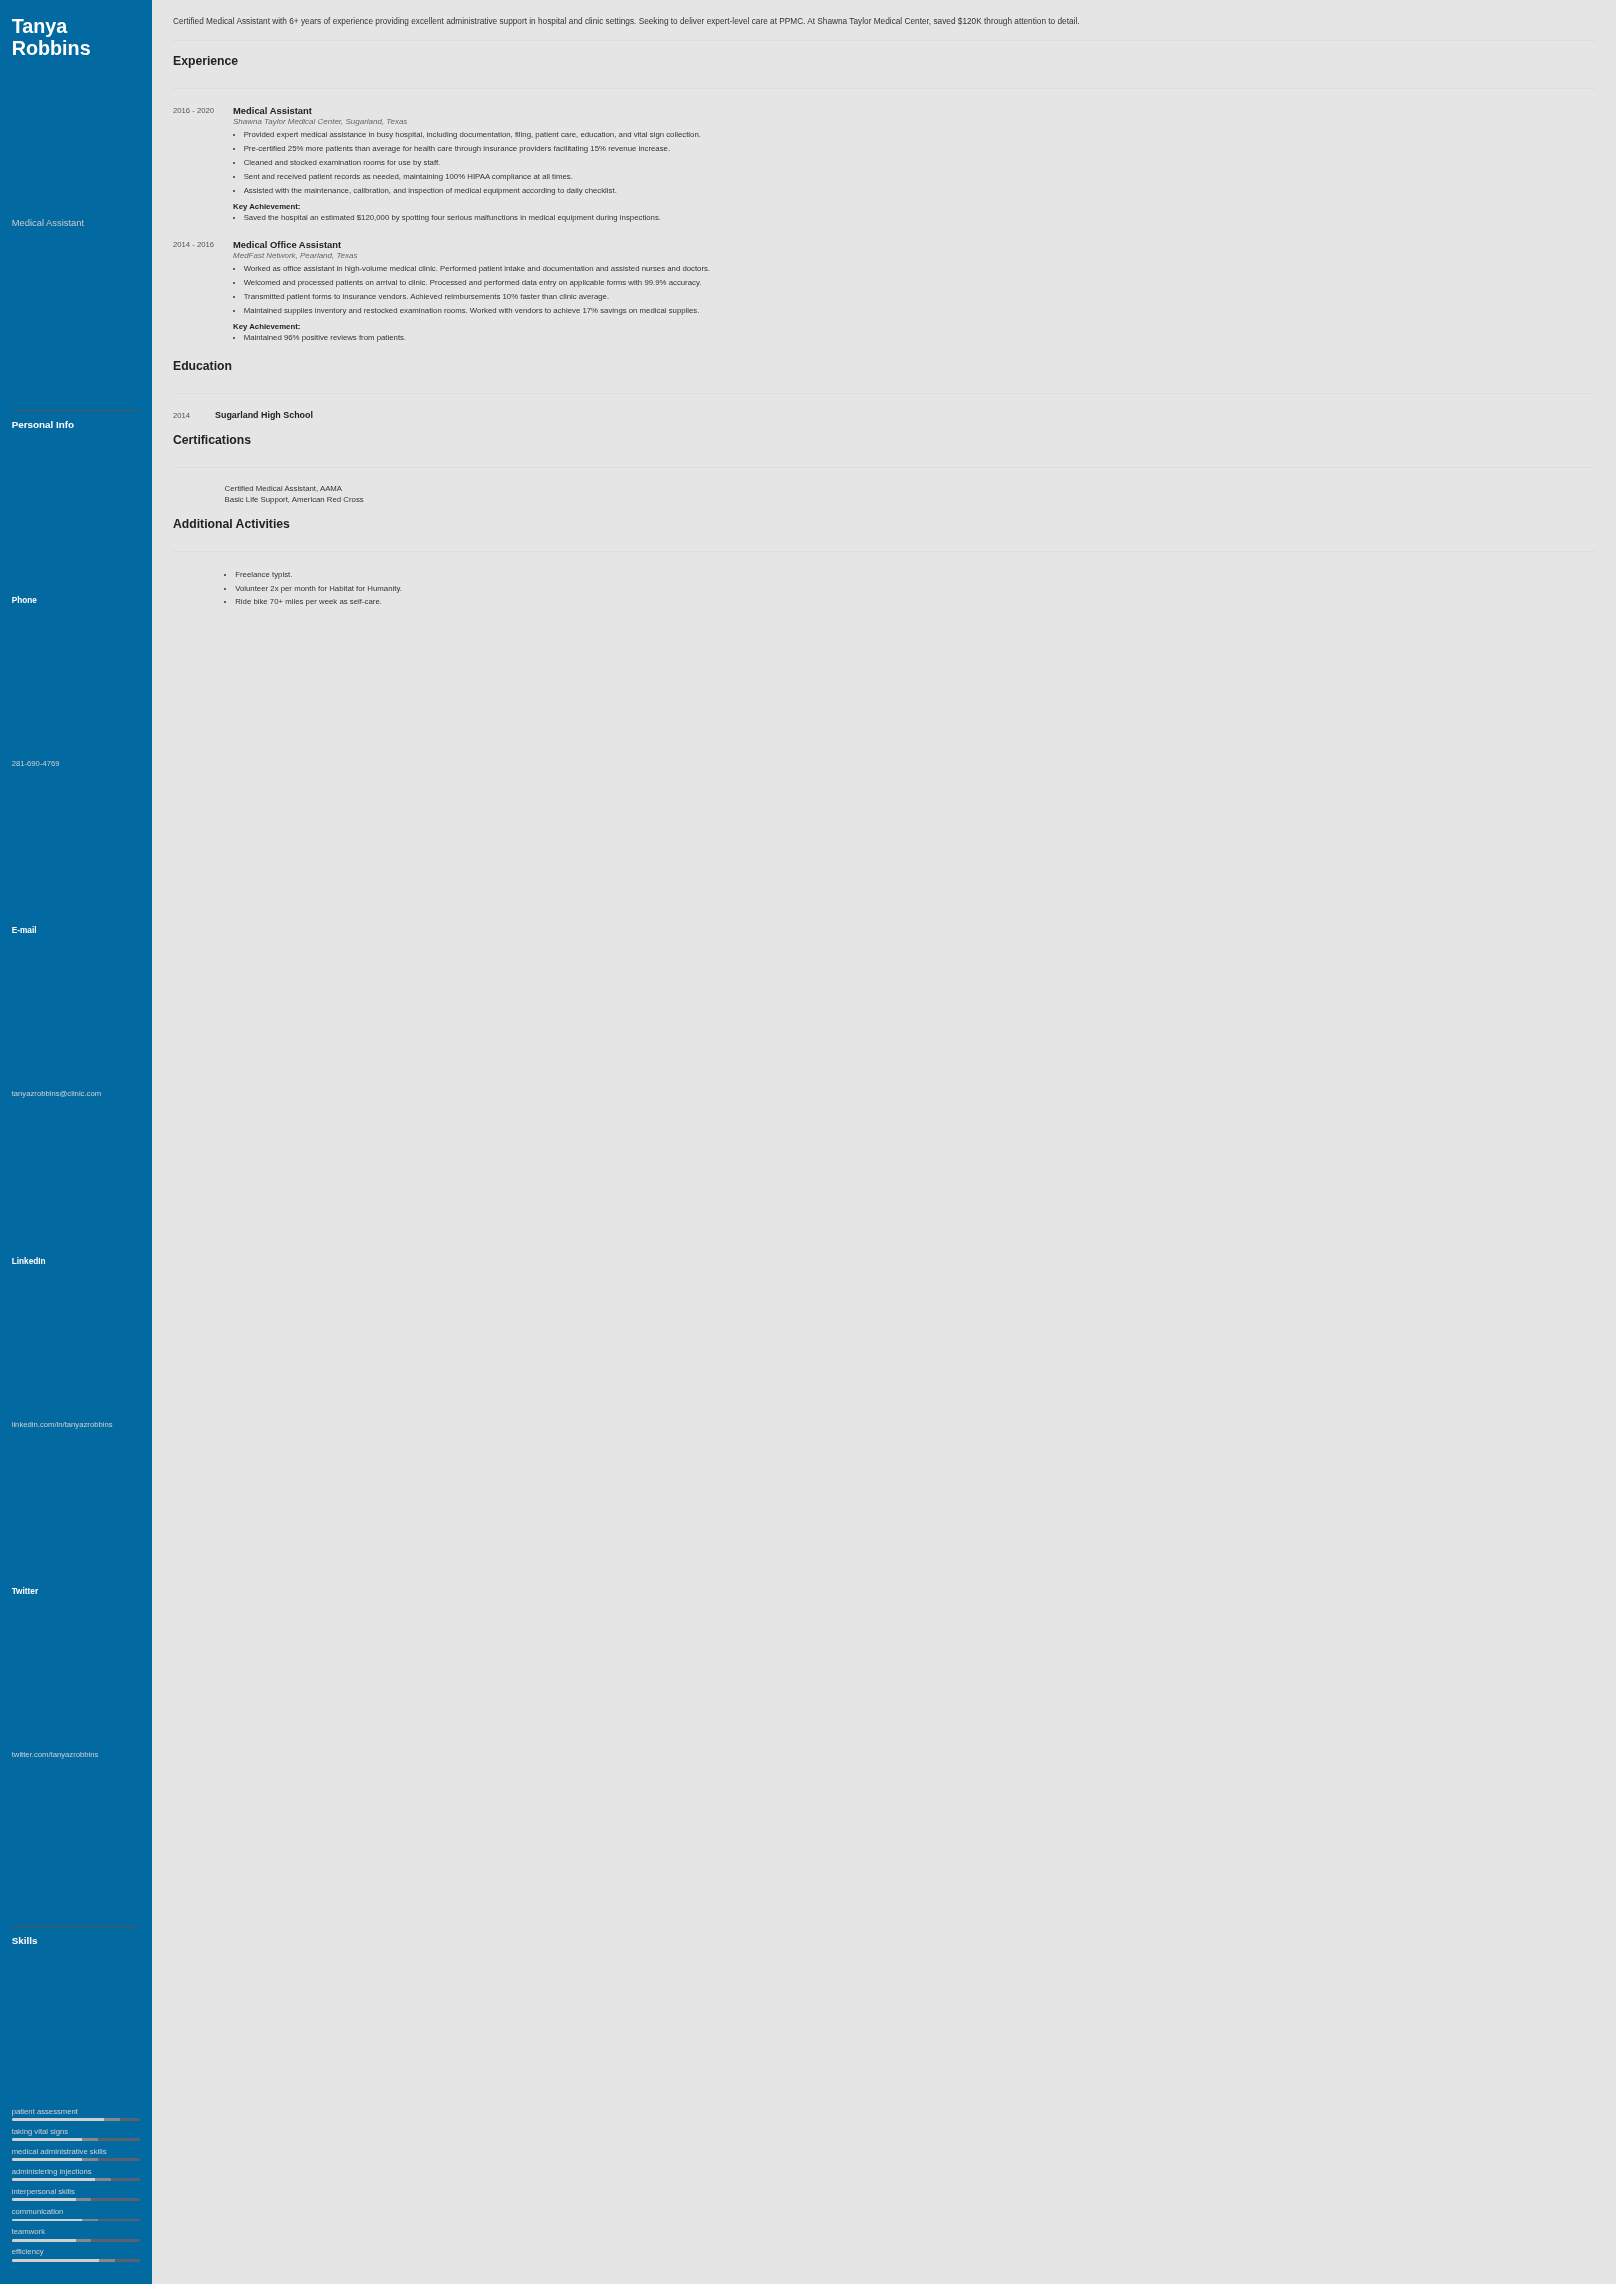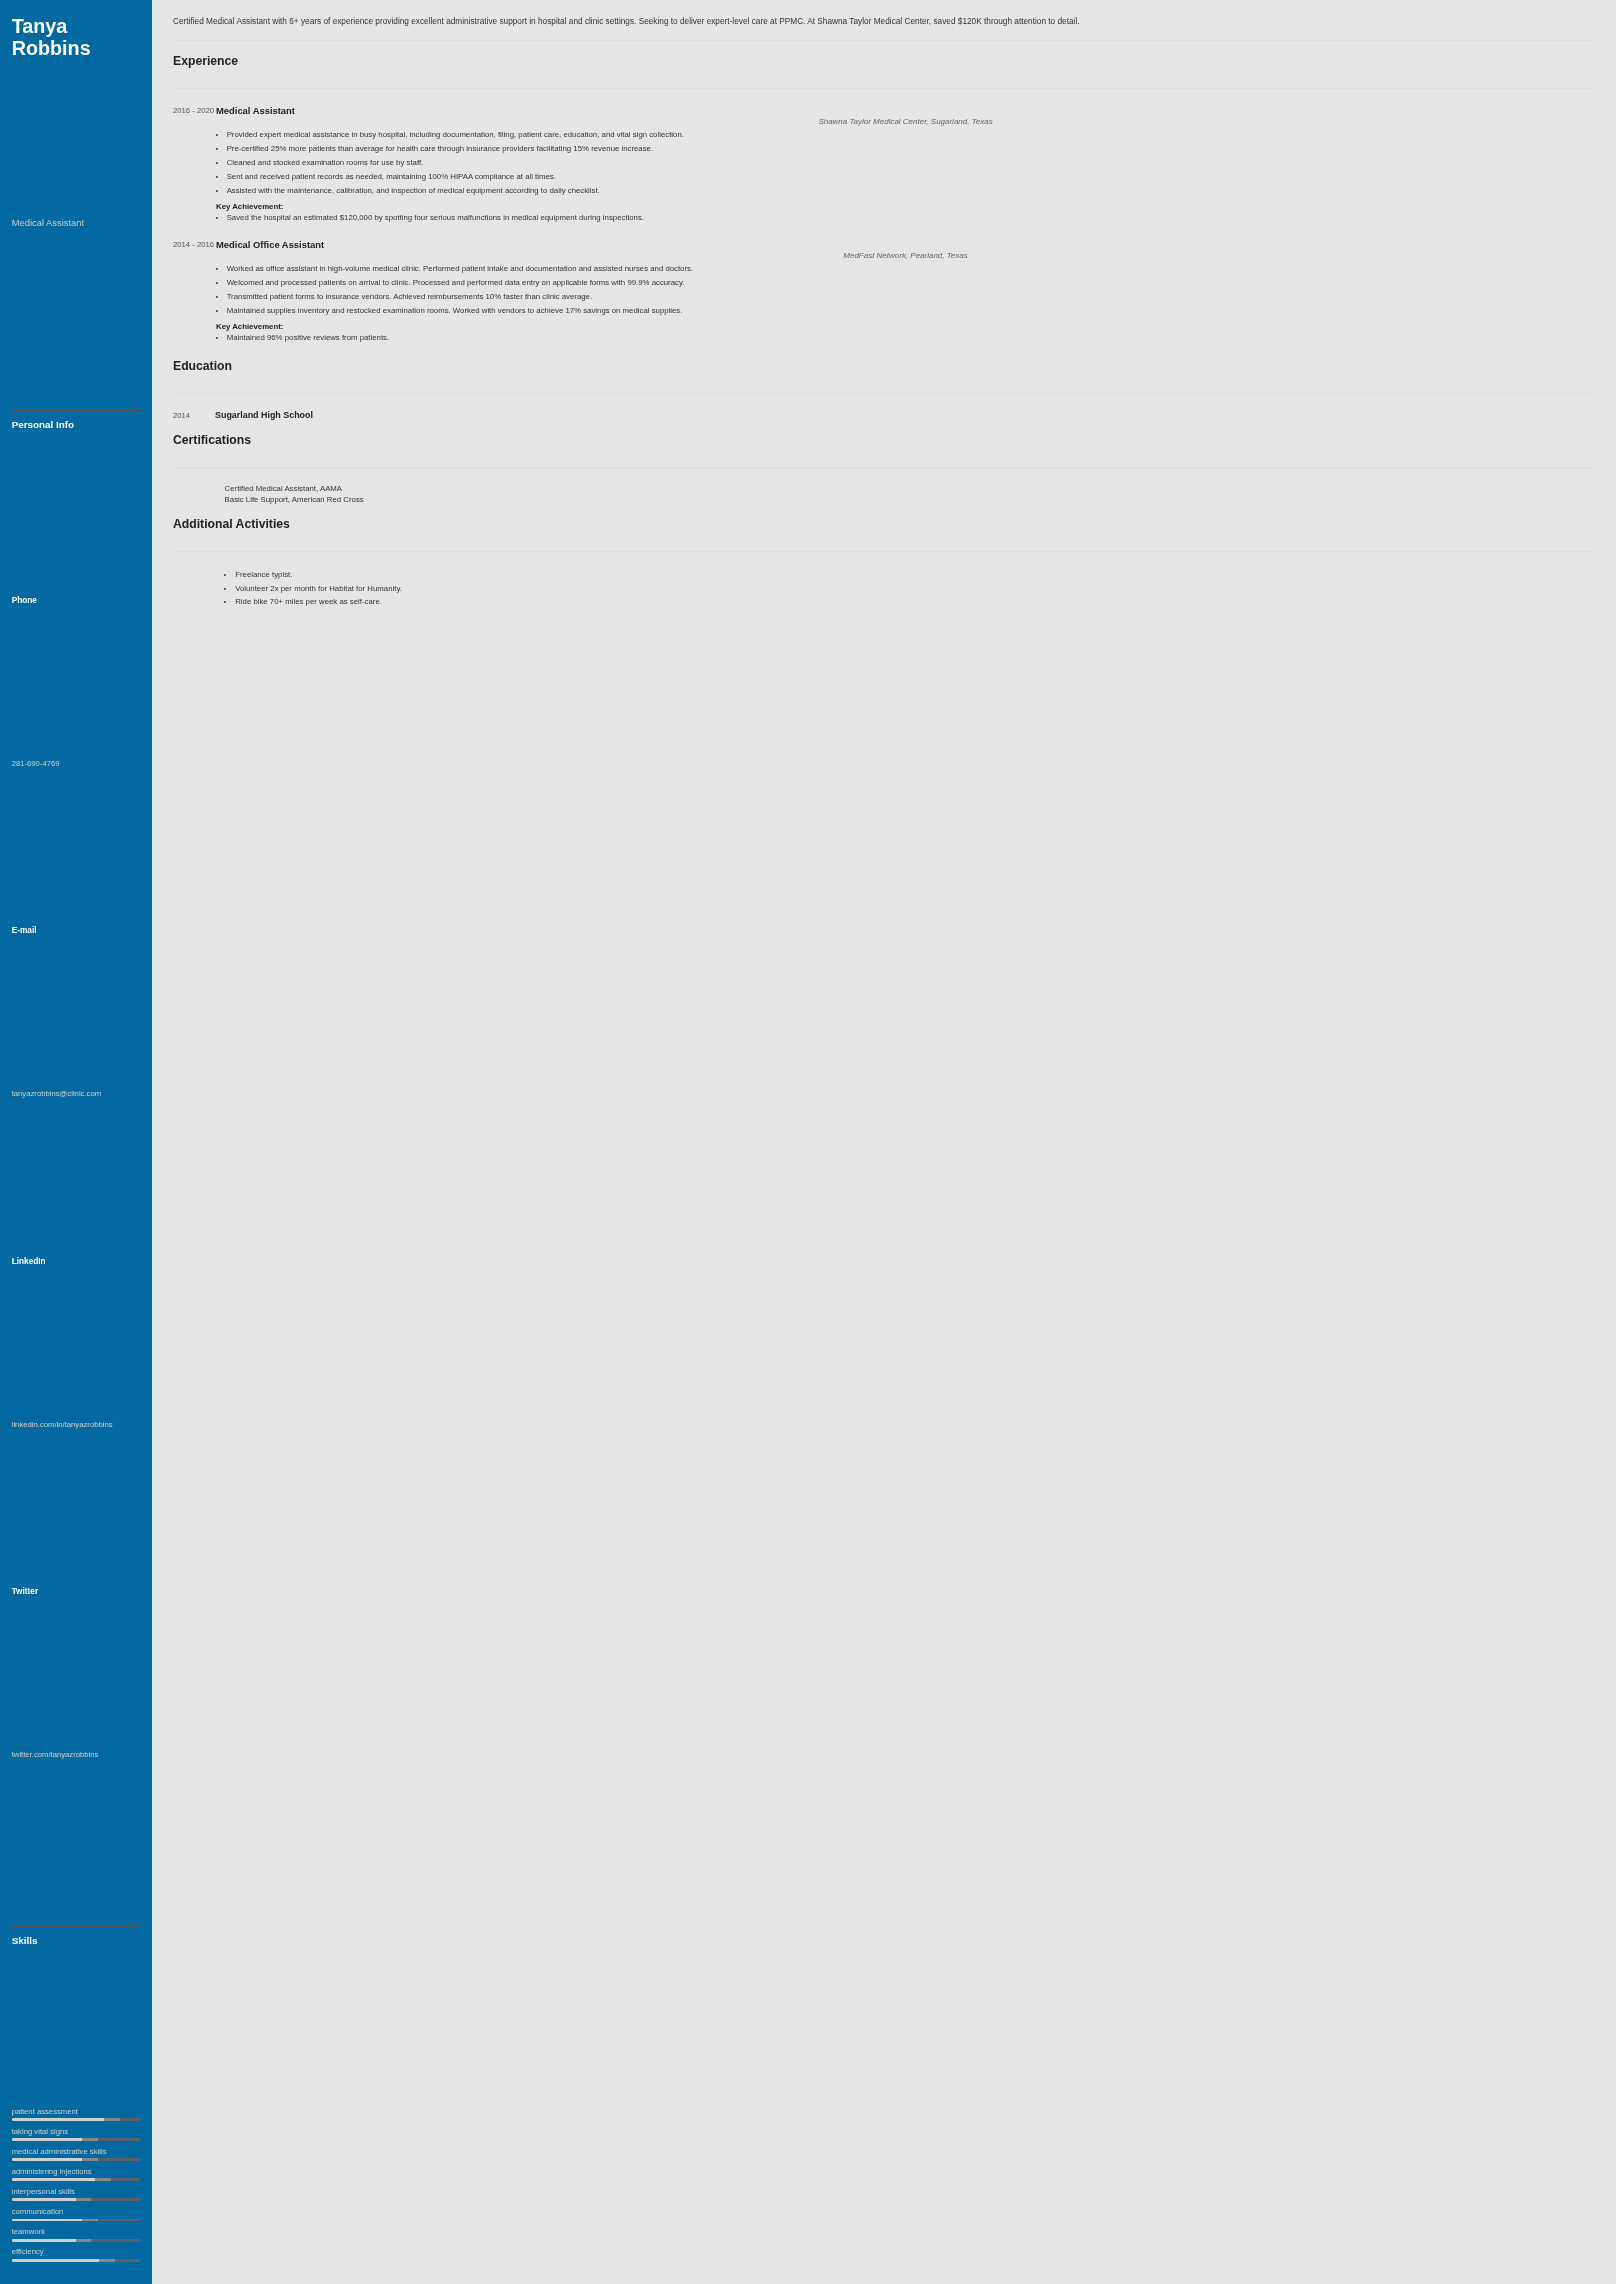--- a/index.html
+++ b/index.html
@@ -125,21 +125,21 @@
       border-bottom: 0.6px solid #ddd;
       padding-bottom: 20px;
     }
 
     .section {
       margin-bottom: 13px;
     }
 
     .exp-entry {
       display: flex;
-      gap: 2px;
+      gap: 19px;
       margin-bottom: 13px;
     }
 
     .exp-dates {
       min-width: 41px;
       font-size: 0.82em;
       color: #555;
       padding-top: 1.2px;
       flex-shrink: 0;
     }
@@ -153,21 +153,20 @@
       font-weight: 700;
       color: #222;
       margin-bottom: 1.2px;
     }
 
     .exp-company {
       font-size: 0.85em;
       color: #666;
       font-style: italic;
       margin-bottom: 3.5px;
-      text-align: center;
     }
 
     .exp-bullets {
       list-style: disc;
       padding-left: 10.6px;
       font-size: 0.83em;
       color: #333;
       line-height: 1.55;
     }
 

